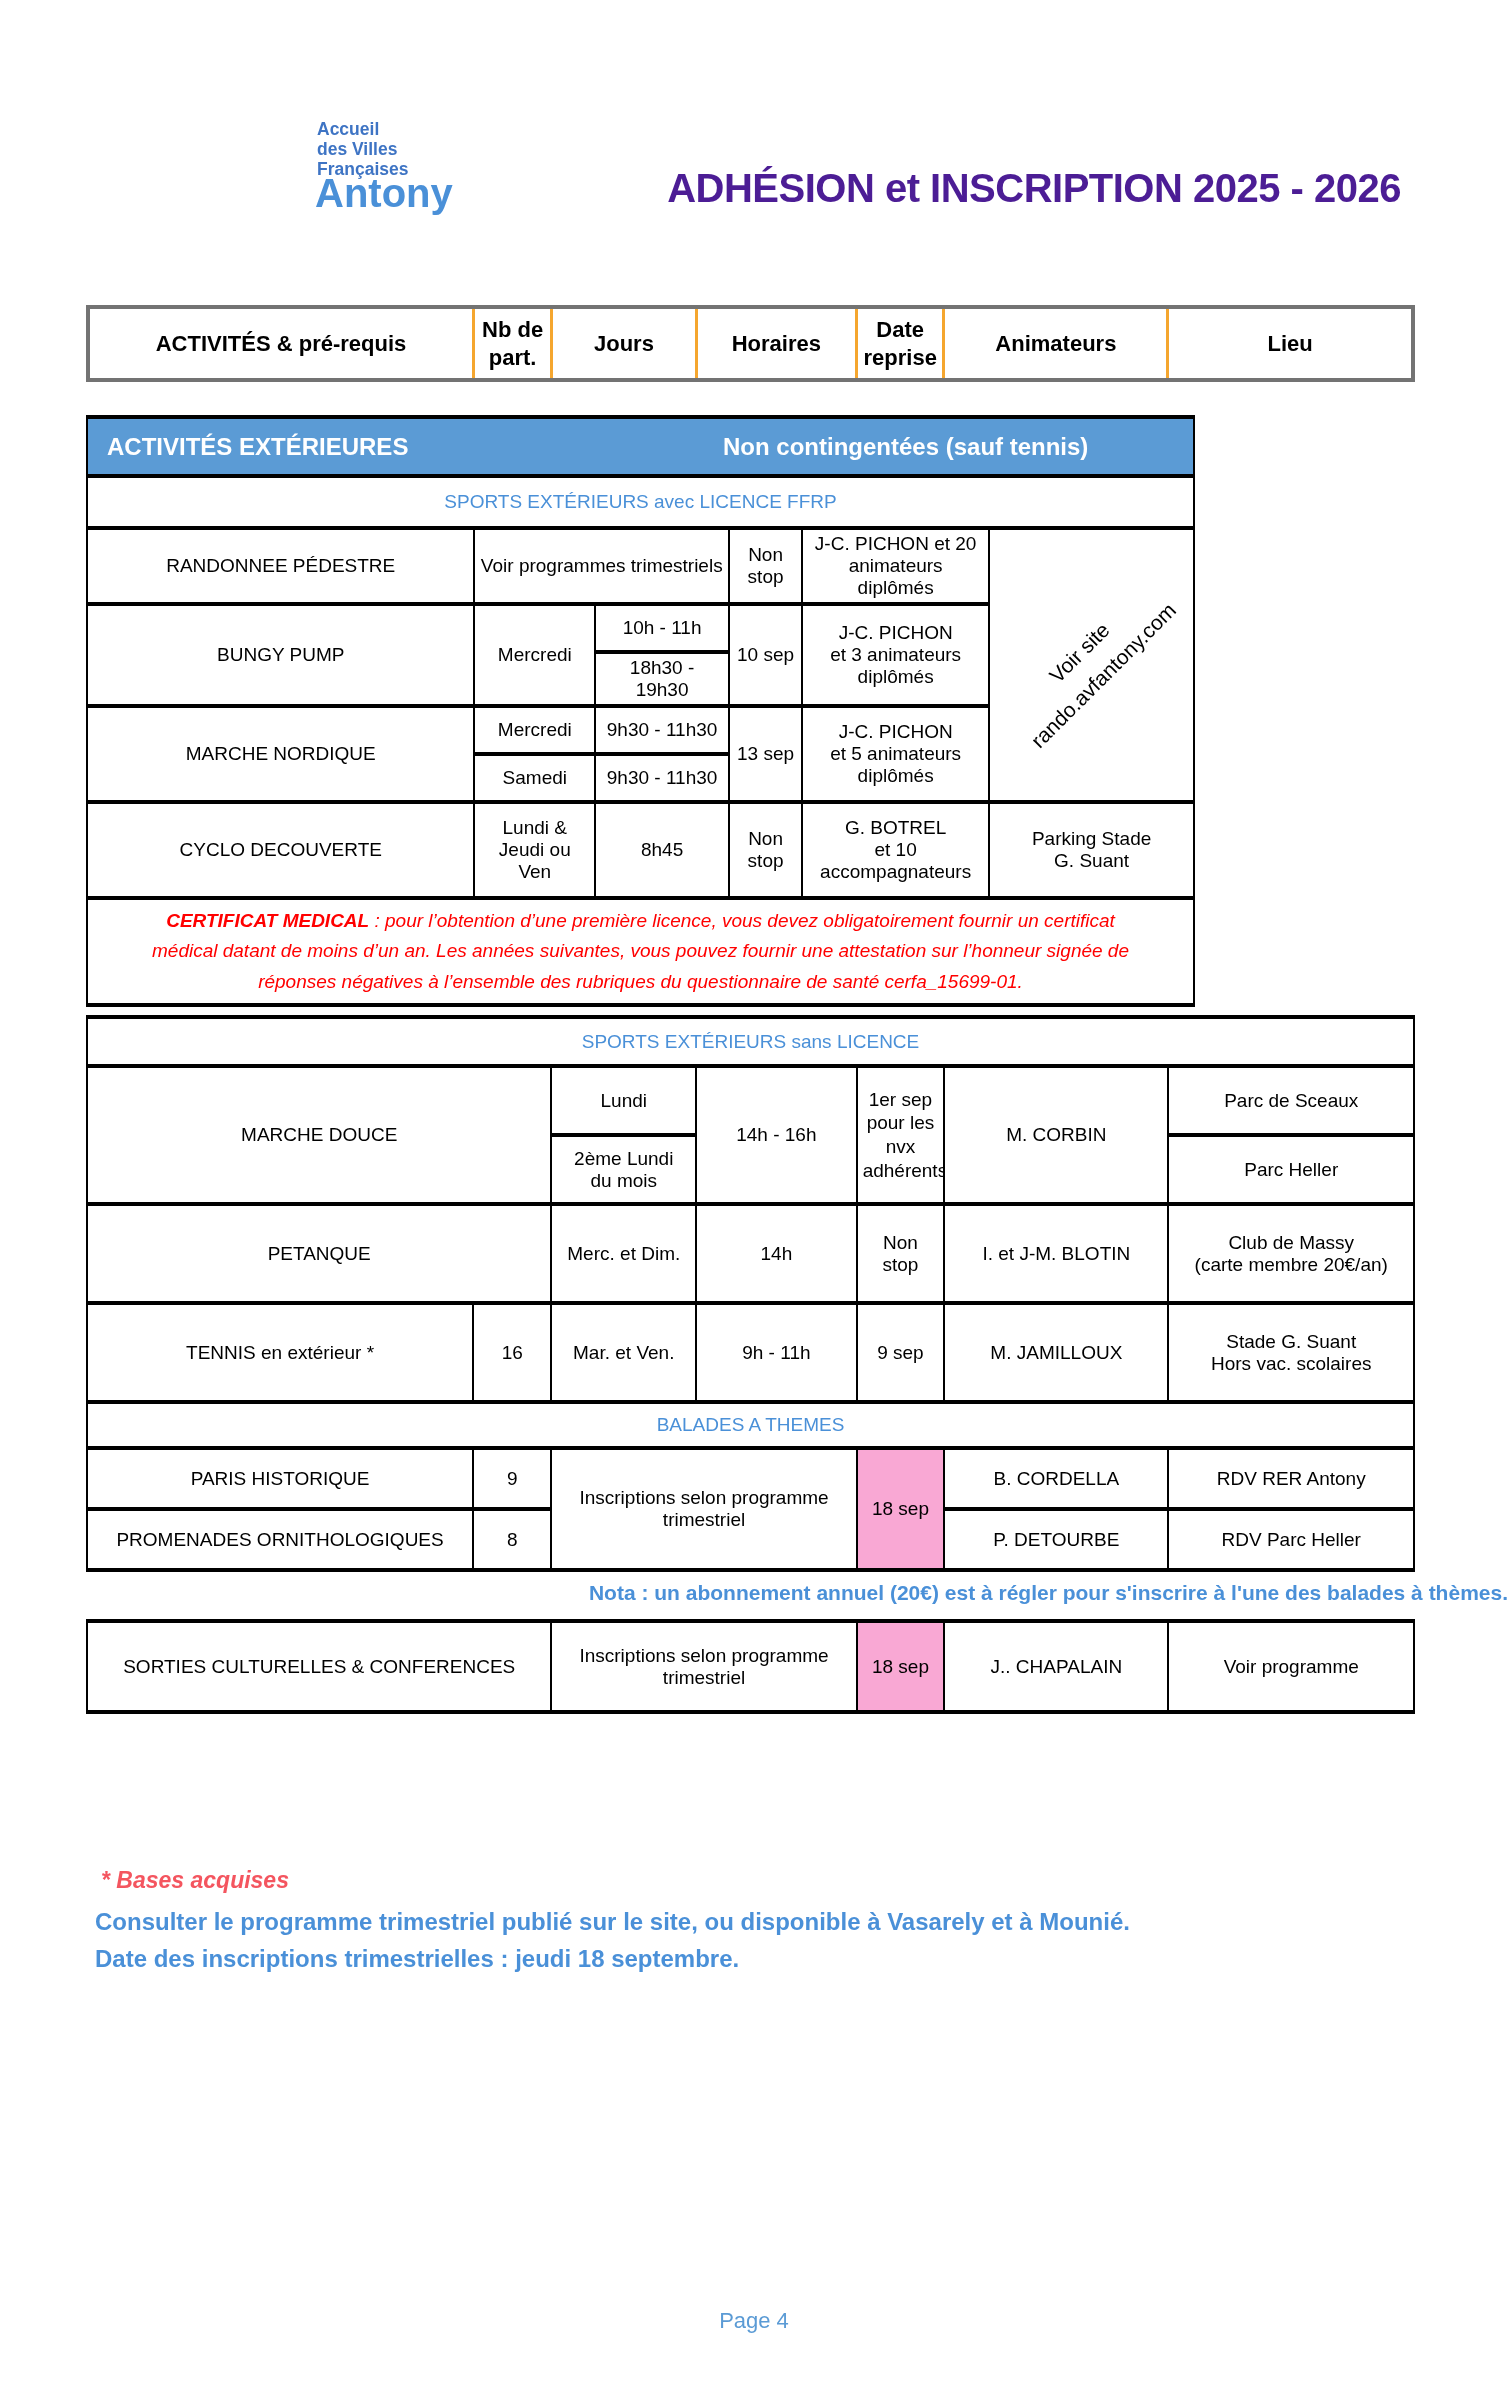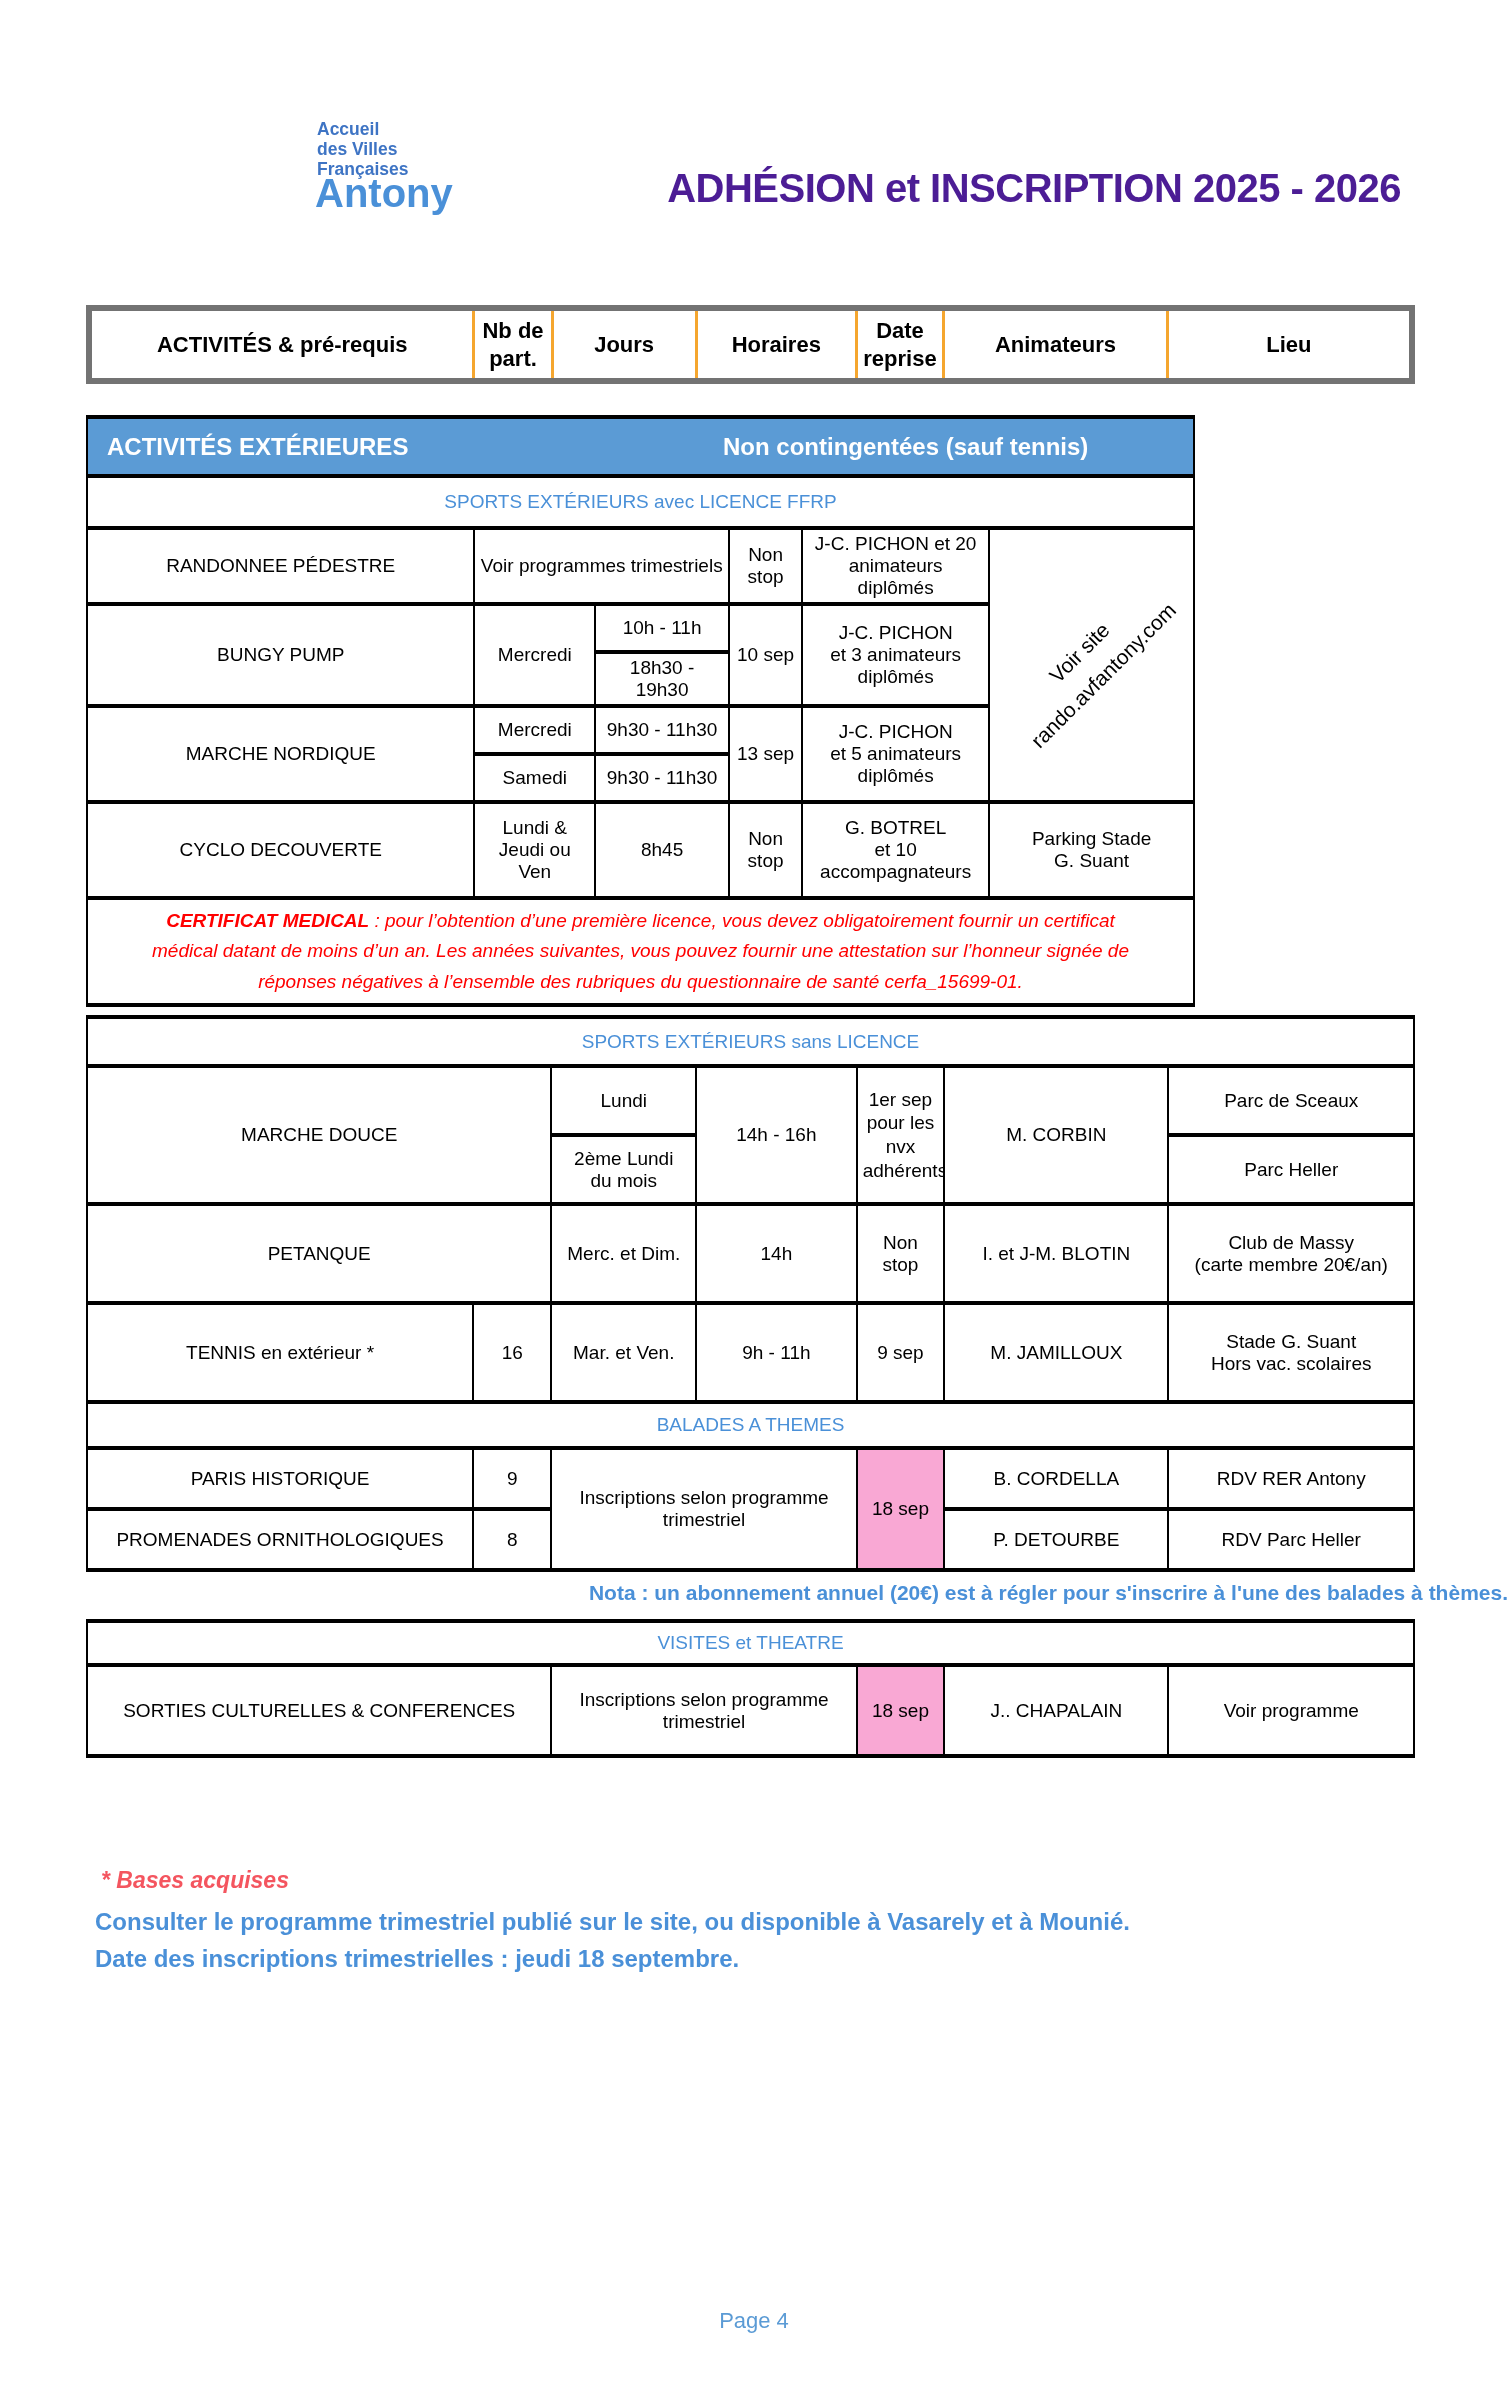--- a/index.html
+++ b/index.html
@@ -17,21 +17,21 @@
   .logo-tagline { position:absolute; left:317px; top:120px; color:#3E74C4; font-weight:bold; font-size:17.5px; line-height:1.14; }
   .logo-city { position:absolute; left:315px; top:171px; color:#4A90D8; font-weight:bold; font-size:40px; }
   .doc-title { position:absolute; top:166px; right:107px; color:#4c1d95; font-weight:bold; font-size:40px; letter-spacing:-0.5px; white-space:nowrap; }
 
   
   table.grid { position:absolute; border-collapse:collapse; table-layout:fixed; background:#fff; }
   table.grid td {
     border:2.5px solid #000; border-top-width:4.5px; border-bottom-width:4.5px;
     vertical-align:middle; text-align:center; font-size:19px; padding:3px 5px; overflow:hidden;
   }
-  table.ohead { border:6px solid #737373; }
+  table.ohead { border:4px solid #737373; }
   table.ohead td { border:3.5px solid #F5A62F; font-weight:bold; font-size:22px; line-height:1.25; }
   td.name { text-align:left; padding-left:11px; }
   td.subhead { color:#4A90D8; font-weight:normal; font-size:23px; text-align:left; padding-left:8px; }
   td.bluebar { background:#5B9BD5; position:relative; }
   .bar-left  { position:absolute; left:19px; top:50%; transform:translateY(-50%); color:#fff; font-weight:bold; font-size:24px; white-space:nowrap; }
   .bar-right { position:absolute; left:74%; top:50%; transform:translate(-50%,-50%); color:#fff; font-weight:bold; font-size:24px; white-space:nowrap; }
   .rot { transform:rotate(-45deg); font-size:21px; line-height:1.55; white-space:pre-line; }
   td.orange-cell { background:#f9a8d4; }
   td.small { font-size:17px; }
   td.smallest { font-size:14.5px; line-height:1.25; }
@@ -235,23 +235,20 @@
     <colgroup>
       <col style="width:29.1%">
         <col style="width:5.9%">
         <col style="width:10.9%">
         <col style="width:12.1%">
         <col style="width:6.6%">
         <col style="width:16.9%">
         <col style="width:18.5%">
     </colgroup>
     <tbody>
-        <tr style="height:44px">
-      <td colspan="7" class="subhead">VISITES et THEATRE</td>
-    </tr>
     <tr style="height:91px">
       <td colspan="2" class="name">SORTIES CULTURELLES &amp; CONFERENCES</td>
       <td colspan="2" class="pre">Inscriptions selon programme
 trimestriel</td>
       <td class="orange-cell">18 sep</td>
       <td>J.. CHAPALAIN</td>
       <td class="small">Voir programme</td>
     </tr>
   </tbody>
     </table>

